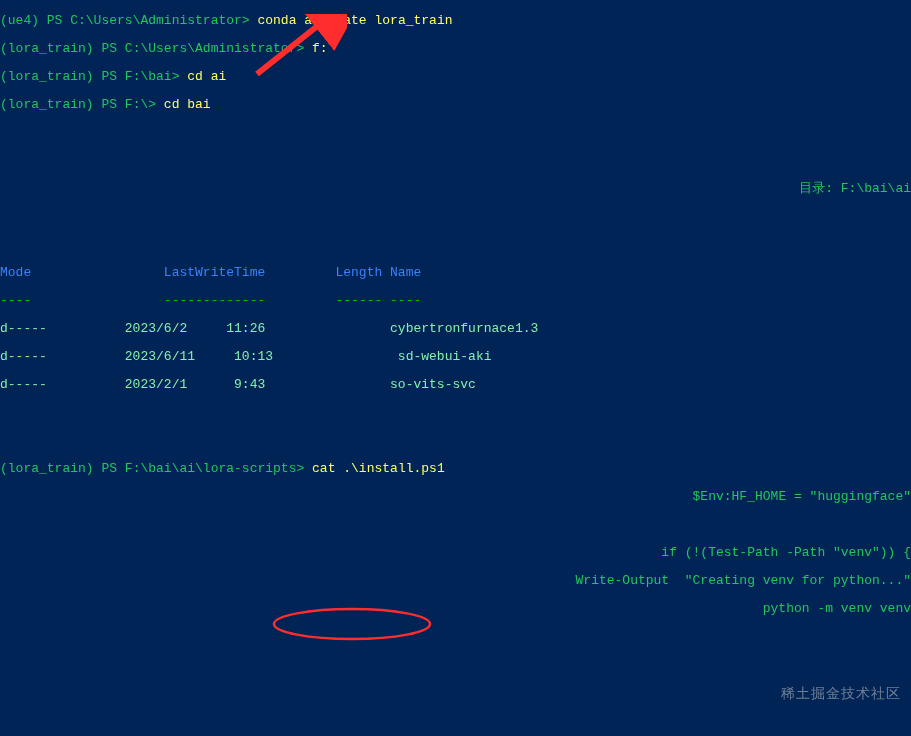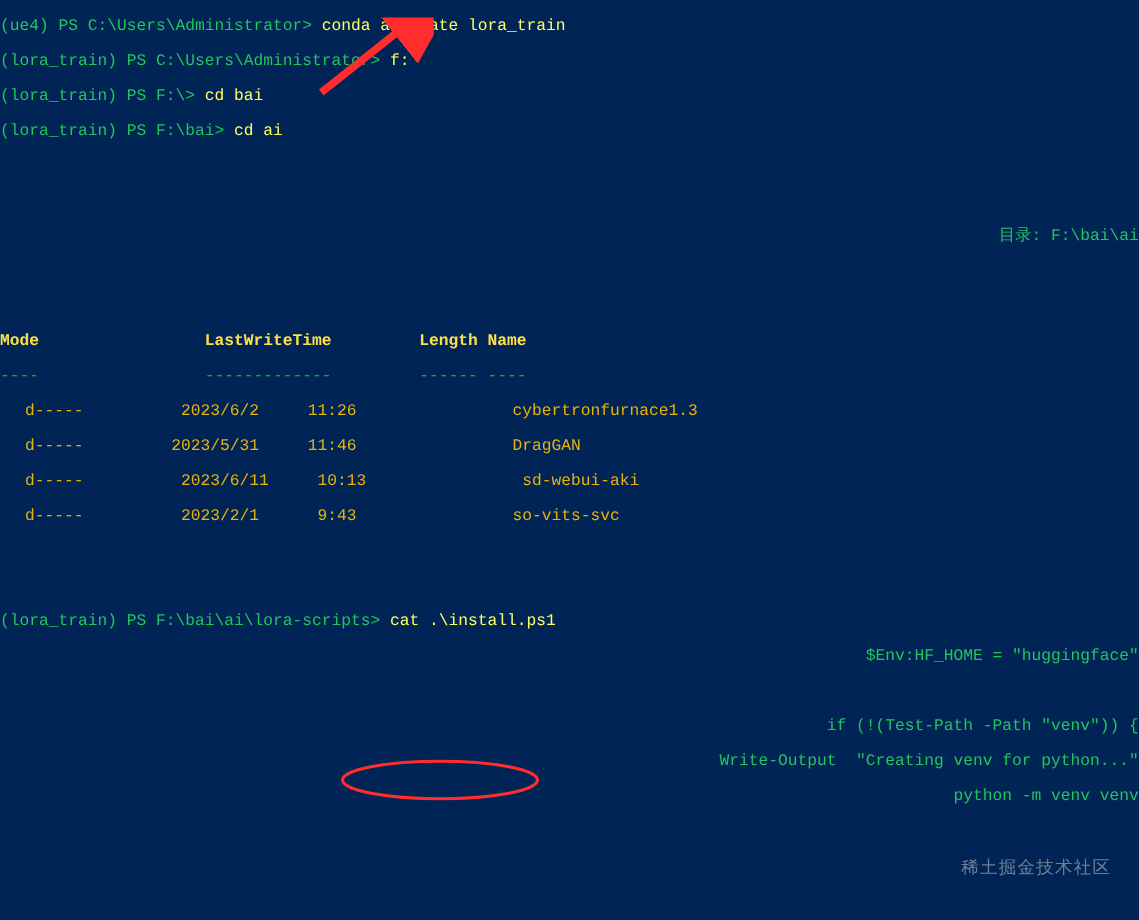--- a/index.html
+++ b/index.html
@@ -34,50 +34,49 @@
     pointer-events: none;
   }
   .circle {
     position: absolute;
     left: 267px;
     top: 605px;
     pointer-events: none;
   }
   .watermark {
     position: absolute;
-    right: 22px;
+    right: 10px;
     bottom: 36px;
     color: rgba(200,200,200,0.55);
     font-family: sans-serif;
     font-size: 14px;
     letter-spacing: 1px;
   }
-  .hdr  { color: #fde047; font-weight: bold; }
+  .hdr  { color: #3b82f6; }
   .sep  { color: #00c800; }
-  .row  { color: #eab308; margin-left: 20px; }
+  .row  { color: #86efac; }
 
   .inlblk { display: inline; }
 </style>
 </head>
 <body>
 
 <div class="terminal">
 <div class="line"><span class="white inlblk">(ue4) </span><span class="white inlblk">PS C:\Users\Administrator&gt; </span><span class="yellow inlblk">conda activate lora_train</span></div>
 <div class="line"><span class="white inlblk">(lora_train) </span><span class="white inlblk">PS C:\Users\Administrator&gt; </span><span class="yellow inlblk">f:</span></div>
+<div class="line"><span class="white inlblk">(lora_train) </span><span class="white inlblk">PS F:\bai&gt; </span><span class="yellow inlblk">cd ai</span></div>
 <div class="line"><span class="white inlblk">(lora_train) </span><span class="white inlblk">PS F:\&gt; </span><span class="yellow inlblk">cd bai</span></div>
-<div class="line"><span class="white inlblk">(lora_train) </span><span class="white inlblk">PS F:\bai&gt; </span><span class="yellow inlblk">cd ai</span></div>
 <div class="line"> </div>
 <div class="line"> </div>
 <div class="line white">    目录: F:\bai\ai</div>
 <div class="line"> </div>
 <div class="line"> </div>
 <div class="line hdr">Mode                 LastWriteTime         Length Name</div>
 <div class="line sep">----                 -------------         ------ ----</div>
 <div class="line row">d-----          2023/6/2     11:26                cybertronfurnace1.3</div>
-<div class="line row">d-----         2023/5/31     11:46                DragGAN</div>
 <div class="line row">d-----          2023/6/11     10:13                sd-webui-aki</div>
 <div class="line row">d-----          2023/2/1      9:43                so-vits-svc</div>
 <div class="line"> </div>
 <div class="line"> </div>
 <div class="line"><span class="white inlblk">(lora_train) </span><span class="white inlblk">PS F:\bai\ai\lora-scripts&gt; </span><span class="yellow inlblk">cat .\install.ps1</span></div>
 <div class="line white">$Env:HF_HOME = "huggingface"</div>
 <div class="line"> </div>
 <div class="line white">if (!(Test-Path -Path "venv")) {</div>
 <div class="line white">    Write-Output  "Creating venv for python..."</div>
 <div class="line white">    python -m venv venv</div>

